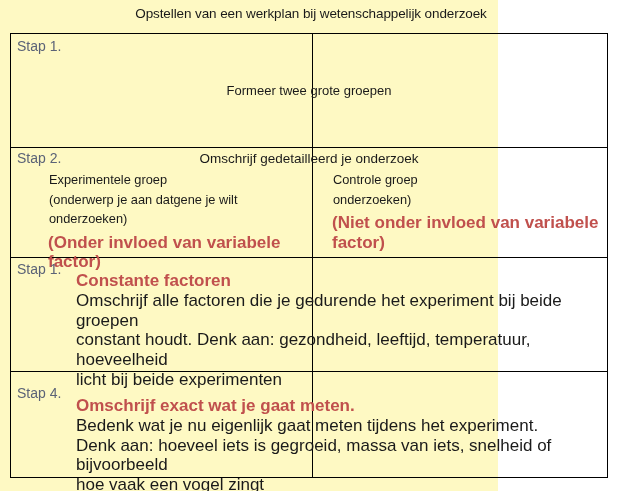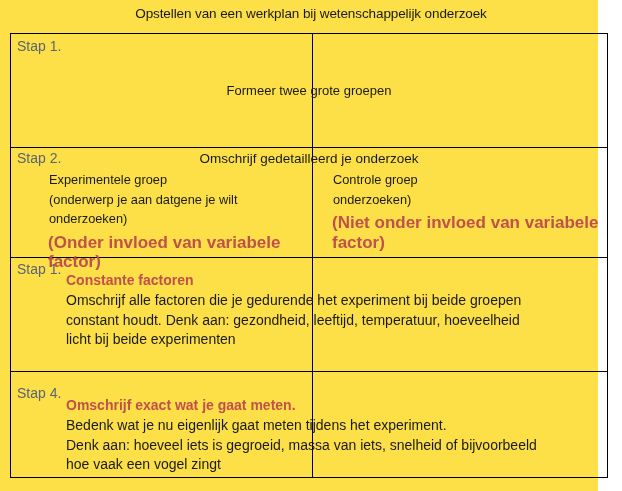--- a/index.html
+++ b/index.html
@@ -9,23 +9,23 @@
   }
   body {
     width: 622px;
     height: 491px;
     font-family: "Liberation Sans", sans-serif;
     -webkit-font-smoothing: antialiased;
     overflow: hidden;
   }
   .page {
     position: relative;
-    width: 598px;
+    width: 498px;
     height: 491px;
-    background: #fde047;
+    background: #fef9c3;
   }
 
   
   .doc-title {
     position: absolute;
     left: 0;
     top: 5px;
     width: 622px;
     text-align: center;
     font-size: 13.5px;
@@ -117,23 +117,23 @@
 
   .red-bold {
     color: #c0504d;
     font-weight: bold;
     font-size: 17px;
     line-height: 19.5px;
   }
 
   .body-block {
     position: absolute;
-    left: 55px;
+    left: 65px;
     width: 525px;
-    font-size: 14px;
+    font-size: 17px;
     line-height: 19.8px;
     color: #1a1a1a;
   }
   .body-block .hdr {
     color: #c0504d;
     font-weight: bold;
     display: block;
   }
   .body-block .ln { display: block; }
 </style>

